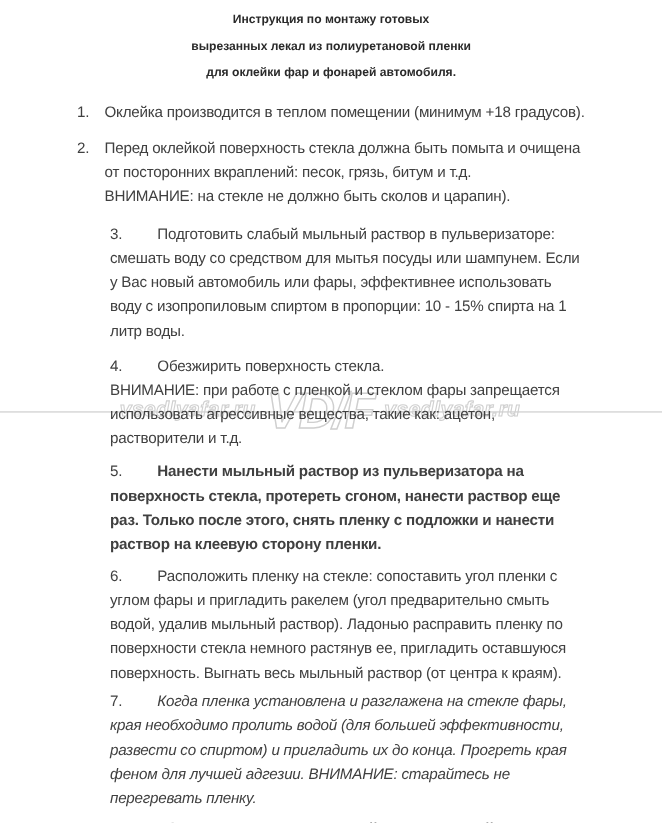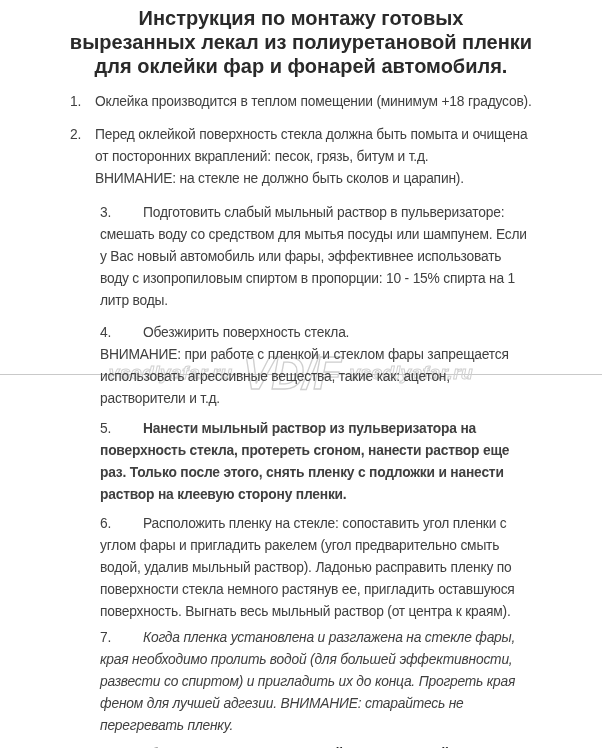--- a/index.html
+++ b/index.html
@@ -8,21 +8,21 @@
     background: #ffffff;
     font-family: "Liberation Sans", sans-serif;
     position: relative;
     overflow: hidden;
   }
   .page { position: relative; width: 602px; height: 748px; z-index: 1; }
 
   
   .doc-title {
     margin: 6px 0 0 0;
-    font-size: 20px; font-weight: bold;
+    font-size: 11px; font-weight: bold;
     line-height: 24px;
     color: #2a2a2a;
     text-align: center;
     white-space: pre-line;
   }
 
   
   .hitem {
     display: flex;
     margin: 0 70px 0 70px;

